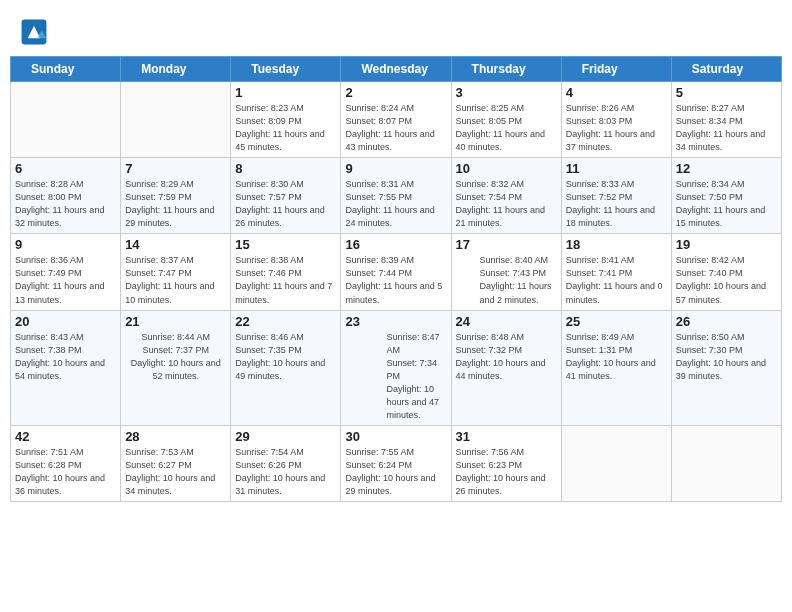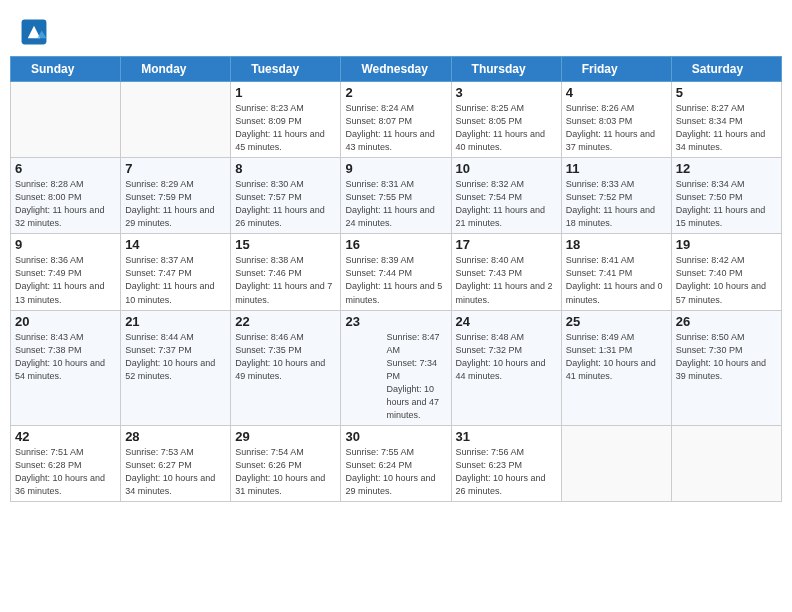--- a/index.html
+++ b/index.html
@@ -228,21 +228,21 @@
 Daylight: 11 hours and 7 minutes.</div>
         </td>
         <td>
           <span class="day-num">16</span>
           <div class="day-info" style="white-space: pre-line;">Sunrise: 8:39 AM
 Sunset: 7:44 PM
 Daylight: 11 hours and 5 minutes.</div>
         </td>
         <td>
           <span class="day-num">17</span>
-          <div class="day-info" style="white-space: pre-line;">Sunrise: 8:40 AM
+          <div class="day-info" style="white-space: pre-line; margin-left: 24px;">Sunrise: 8:40 AM
 Sunset: 7:43 PM
 Daylight: 11 hours and 2 minutes.</div>
         </td>
         <td>
           <span class="day-num">18</span>
           <div class="day-info" style="white-space: pre-line;">Sunrise: 8:41 AM
 Sunset: 7:41 PM
 Daylight: 11 hours and 0 minutes.</div>
         </td>
         <td>
@@ -254,21 +254,21 @@
       </tr>
       <tr>
         <td>
           <span class="day-num">20</span>
           <div class="day-info" style="white-space: pre-line;">Sunrise: 8:43 AM
 Sunset: 7:38 PM
 Daylight: 10 hours and 54 minutes.</div>
         </td>
         <td>
           <span class="day-num">21</span>
-          <div class="day-info" style="white-space: pre-line;">Sunrise: 8:44 AM
+          <div class="day-info" style="white-space: pre-line; text-align: center;">Sunrise: 8:44 AM
 Sunset: 7:37 PM
 Daylight: 10 hours and 52 minutes.</div>
         </td>
         <td>
           <span class="day-num">22</span>
           <div class="day-info" style="white-space: pre-line;">Sunrise: 8:46 AM
 Sunset: 7:35 PM
 Daylight: 10 hours and 49 minutes.</div>
         </td>
         <td>

